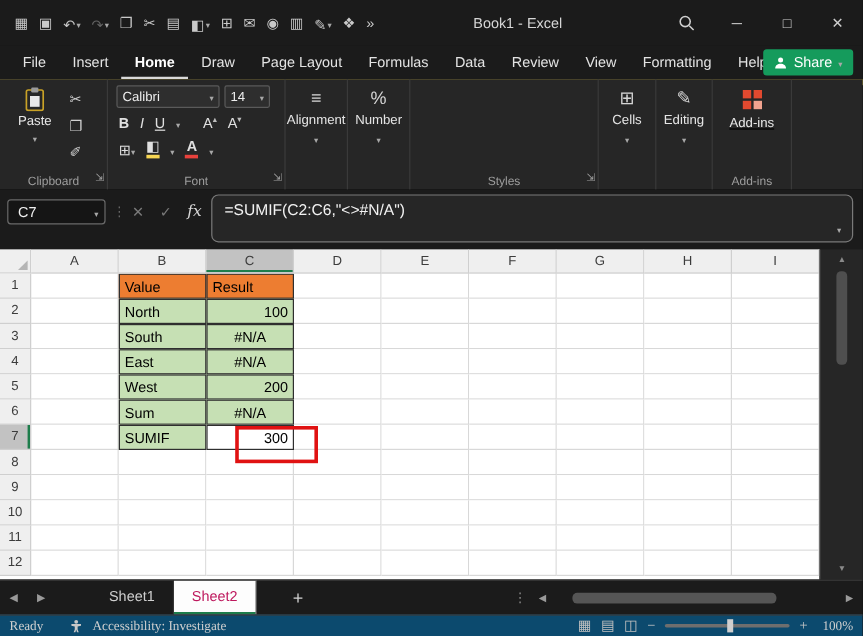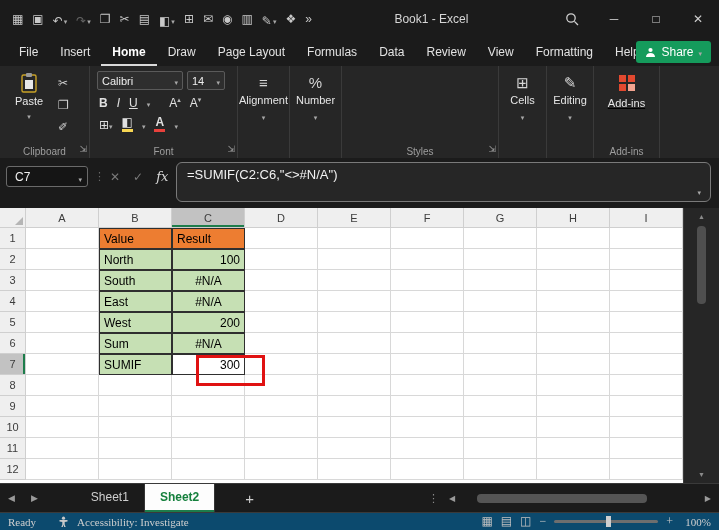--- a/index.html
+++ b/index.html
@@ -87,21 +87,21 @@
   .vscroll{position:absolute;left:683px;top:0;width:36px;height:275px;background:#262626;border-left:1px solid #3c3c3c;box-sizing:border-box;}
   .vs-arrow{position:absolute;left:0;right:0;text-align:center;font-size:7px;color:#8a8a8a;}
   .vs-arrow.up{top:5px;} .vs-arrow.down{bottom:5px;}
   .vs-thumb{position:absolute;left:13px;top:18px;width:9px;height:78px;background:#4f4f4f;border-radius:4px;}
 
   
   .sheetbar{position:absolute;top:483px;left:0;right:0;height:29px;background:#1b1b1b;border-top:1px solid #3a3a3a;box-sizing:border-box;display:flex;align-items:center;}
   .snav{font-size:9px;color:#9a9a9a;padding:0 8px;}
   .sheet-tabs{display:flex;height:100%;margin-left:30px;}
   .stab{padding:0 15px;line-height:27px;font-size:12px;color:#cfcfcf;border-right:1px solid #353535;}
-  .stab.active{background:#fdfdfd;color:#15803d;font-weight:700;box-shadow:inset 0 -2px 0 #1d7d4b;}
+  .stab.active{background:#fdfdfd;color:#be185d;font-weight:400;box-shadow:inset 0 -2px 0 #1d7d4b;}
   .add-sheet{margin-left:30px;font-size:15px;color:#cfcfcf;}
   .splitter{position:absolute;left:428px;color:#8a8a8a;font-size:11px;}
   .hscroll{position:absolute;right:8px;display:flex;align-items:center;gap:4px;width:262px;}
   .hs-arrow{font-size:8px;color:#9a9a9a;}
   .hs-track{flex:1;height:9px;position:relative;}
   .hs-thumb{position:absolute;left:18px;width:170px;top:0;height:9px;background:#555;border-radius:4px;}
 
   
   .statusbar{position:absolute;top:512px;left:0;right:0;height:18px;background:#0c4a6e;border-top:1px solid #3a3a3a;box-sizing:border-box;
              display:flex;align-items:center;padding:0 8px;gap:8px;font-size:11px;color:#cfcfcf;font-family:Liberation Serif, serif;}

